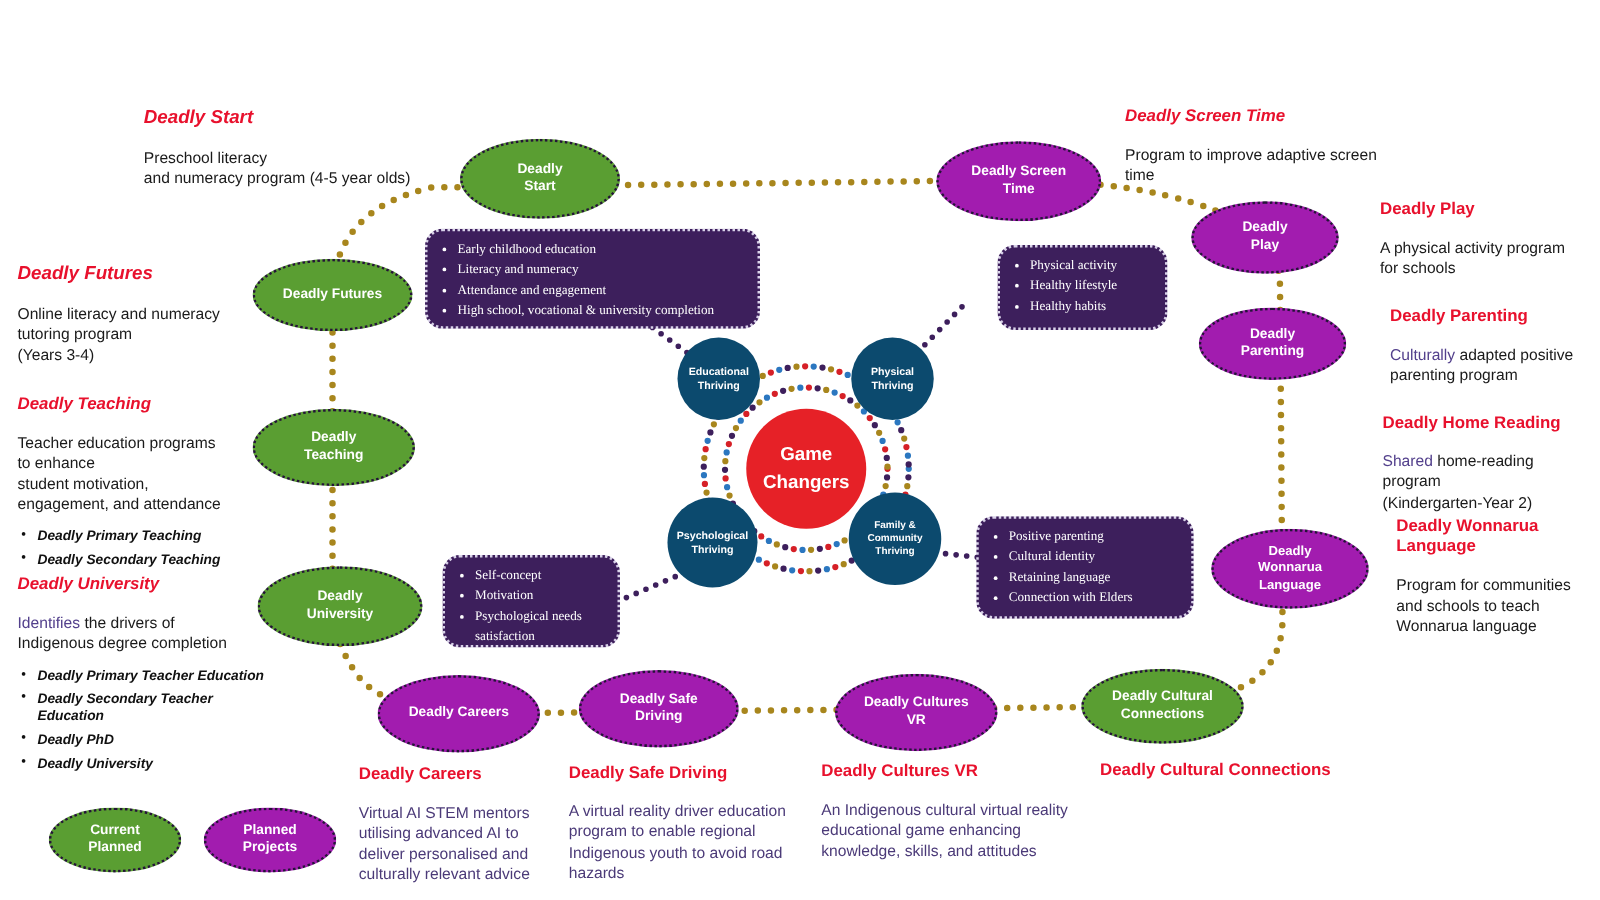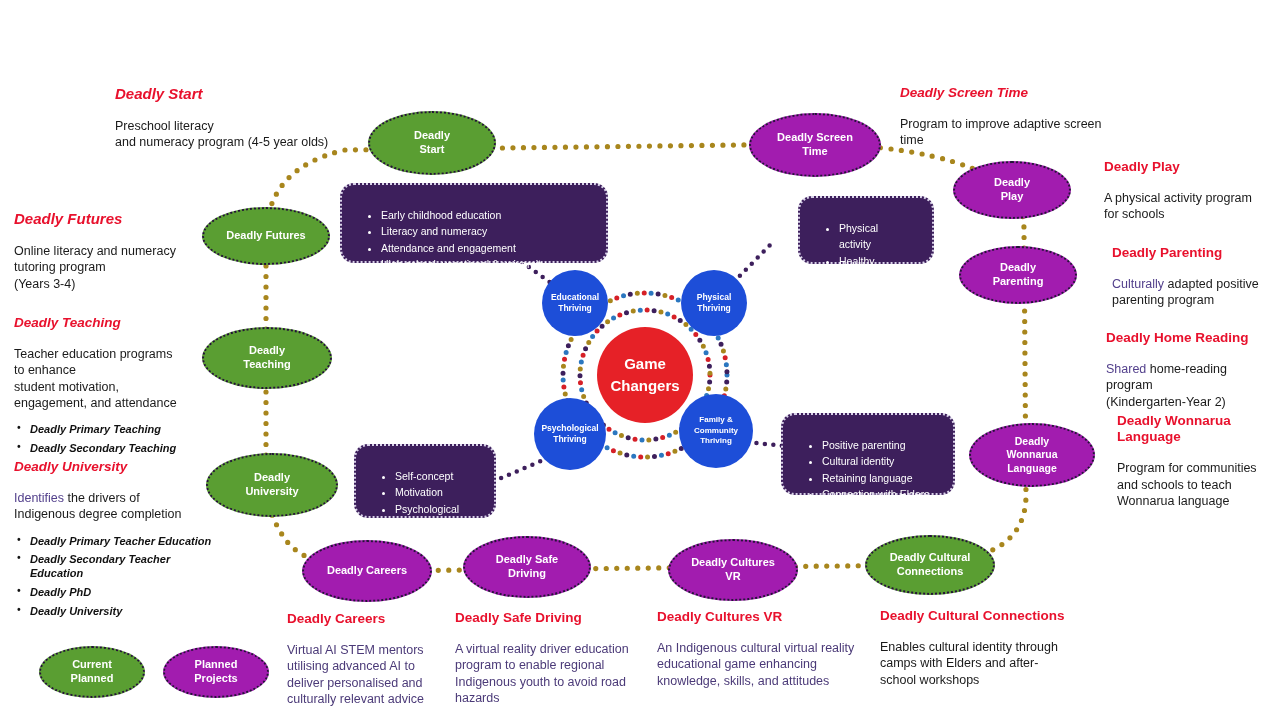--- a/index.html
+++ b/index.html
@@ -8,32 +8,32 @@
   .layer{position:absolute;left:0;top:0;}
 
   
   .node{position:absolute;border-radius:50%;display:flex;align-items:center;justify-content:center;
         text-align:center;color:#fff;font-weight:bold;font-size:11px;line-height:1.25;
         white-space:pre-line;border:2px dotted #241438;box-sizing:border-box;}
   .node.green{background:#5a9e32;}
   .node.gold{background:#a21caf;}
 
   
-  .domain{position:absolute;border-radius:50%;background:#1d4ed8;color:#fff;font-weight:bold;
+  .domain{position:absolute;border-radius:50%;background:#0c4a6e;color:#fff;font-weight:bold;
           font-size:8.5px;line-height:1.3;display:flex;align-items:center;justify-content:center;
           text-align:center;white-space:pre-line;}
 
   .center-circle{position:absolute;border-radius:50%;background:#e62127;color:#fff;font-weight:bold;
           font-size:15px;line-height:1.5;display:flex;align-items:center;justify-content:center;
           text-align:center;white-space:pre-line;}
 
   
   .pbox{position:absolute;background:#3d1f5c;border:2px dotted #d9d2e9;border-radius:14px;
         box-sizing:border-box;color:#fff;padding:7px 8px 7px 4px;}
-  .pbox ul{margin:15px;padding-left:20px;}
+  .pbox ul{margin:0;padding-left:20px;font-family:Liberation Serif, serif;}
   .pbox li{font-size:10.5px;line-height:1.55;white-space:pre-line;}
 
   
   .note{position:absolute;}
   .note .title{color:#e8112d;font-weight:bold;font-size:13.5px;line-height:1.2;white-space:pre-line;}
   .note.big .title{font-size:15px;}
   .note.italic .title{font-style:italic;}
   .note .body{color:#1a1a1a;font-size:12.5px;line-height:1.3;white-space:pre-line;margin-top:15px;}
   .note .lead{color:#53408c;}
   .note.purple-body .body{color:#4b3a78;}
@@ -228,23 +228,20 @@
 
   <div class="note purple-body" style="left:657px;top:609px;width:220px;">
     <div class="title">Deadly Cultures VR</div>
     <div class="body">An Indigenous cultural virtual reality
 educational game enhancing
 knowledge, skills, and attitudes</div>
   </div>
 
   <div class="note" style="left:880px;top:608px;width:205px;">
     <div class="title">Deadly Cultural Connections</div>
-    <div class="body">Enables cultural identity through
-camps with Elders and after-
-school workshops</div>
   </div>
 
   <div class="node green" style="left:39px;top:646px;width:106px;height:52px;">Current
 Planned</div>
   <div class="node gold" style="left:163px;top:646px;width:106px;height:52px;">Planned
 Projects</div>
 
 </div>
 
 </body></html>

